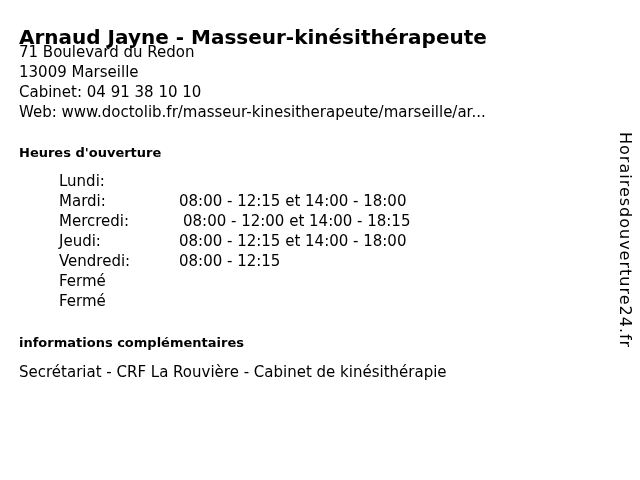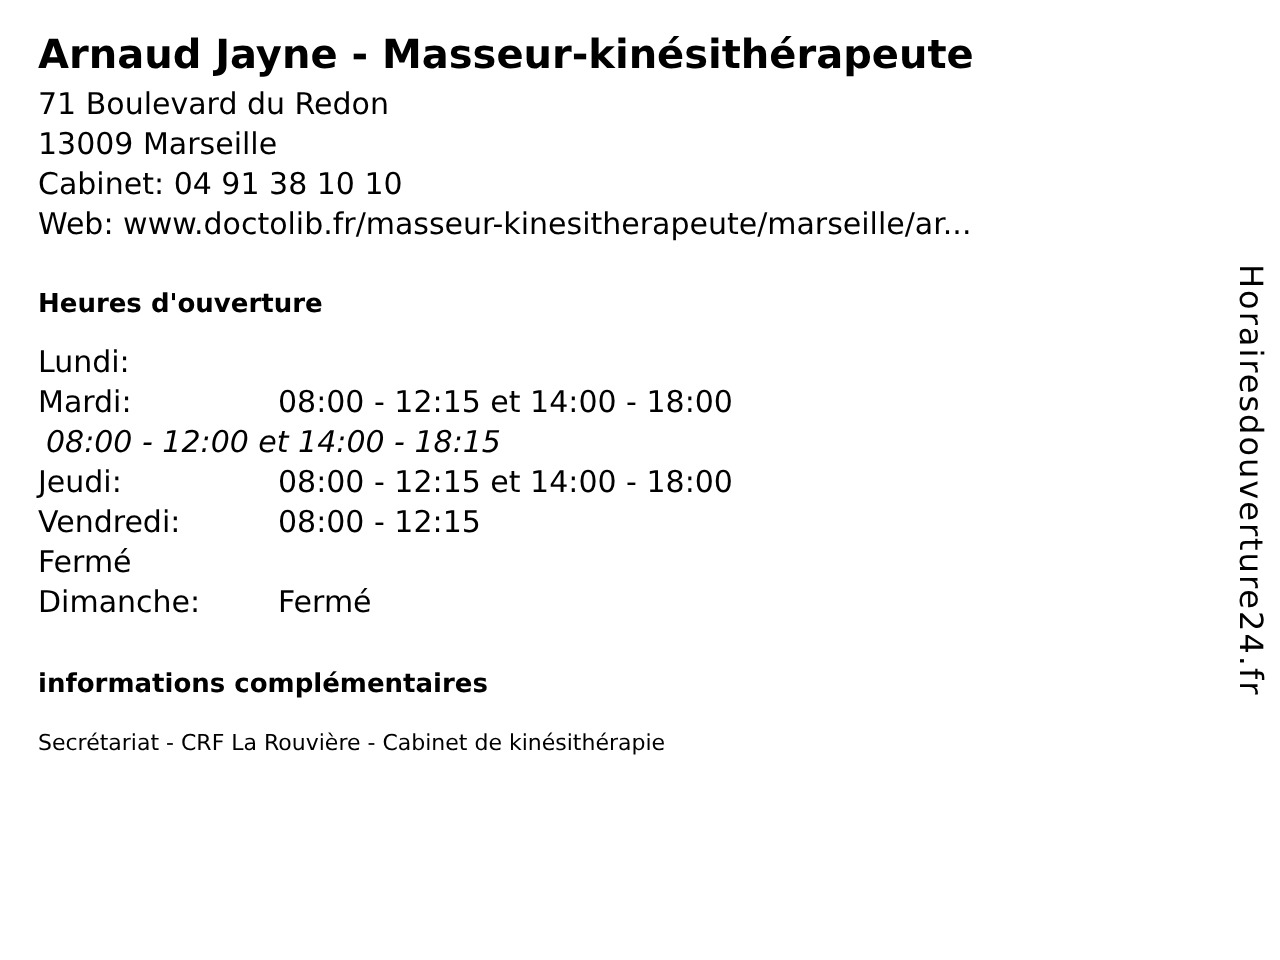--- a/index.html
+++ b/index.html
@@ -8,21 +8,21 @@
     background: #ffffff;
     overflow: hidden;
   }
   body {
     position: relative;
     font-family: "DejaVu Sans", "Liberation Sans", sans-serif;
     color: #000000;
   }
   .title {
     position: absolute;
-    left: 19px; top: 14px;
+    left: 19px; top: 24px;
     font-size: 20px;
     font-weight: bold;
     line-height: 26px;
     white-space: nowrap;
   }
   .address {
     position: absolute;
     left: 19px; top: 42px;
     font-size: 15px;
     line-height: 20px;
@@ -37,32 +37,32 @@
     white-space: nowrap;
   }
   .hours-heading { top: 143px; }
   .info-heading  { top: 333px; }
   .hours-table {
     position: absolute;
     left: 19px; top: 171px;
     font-size: 15px;
     line-height: 20px;
   }
-  .hours-row { display: flex; }
+  .hours-row { display: flex; margin-left: 40px; }
   .hours-row .day {
     width: 120px;
     white-space: nowrap;
   }
   .hours-row .times { white-space: nowrap; }
   
-  .hours-row:nth-child(3) .times { padding-left: 4px; font-style: italic; }
+  .hours-row:nth-child(3) .times { padding-left: 4px; }
   .info-note {
     position: absolute;
     left: 19px; top: 362px;
-    font-size: 11px;
+    font-size: 15px;
     line-height: 20px;
     white-space: nowrap;
   }
   .watermark {
     position: absolute;
     top: 132px; right: 6px;
     writing-mode: vertical-rl;
     font-size: 16px;
     line-height: 18px;
     letter-spacing: 1px;
@@ -85,35 +85,35 @@
 
 <div class="hours-table">
   <div class="hours-row">
     <span class="day">Lundi:</span>
   </div>
   <div class="hours-row">
     <span class="day">Mardi:</span>
     <span class="times">08:00 - 12:15 et 14:00 - 18:00</span>
   </div>
   <div class="hours-row">
+    <span class="day">Mercredi:</span>
     <span class="times">08:00 - 12:00 et 14:00 - 18:15</span>
   </div>
   <div class="hours-row">
     <span class="day">Jeudi:</span>
     <span class="times">08:00 - 12:15 et 14:00 - 18:00</span>
   </div>
   <div class="hours-row">
     <span class="day">Vendredi:</span>
     <span class="times">08:00 - 12:15</span>
   </div>
   <div class="hours-row">
     <span class="times">Fermé</span>
   </div>
   <div class="hours-row">
-    <span class="day">Dimanche:</span>
     <span class="times">Fermé</span>
   </div>
 </div>
 
 <h2 class="section-heading info-heading">informations complémentaires</h2>
 
 <div class="info-note">Secrétariat - CRF La Rouvière - Cabinet de kinésithérapie</div>
 
 <div class="watermark">Horairesdouverture24.fr</div>
 

